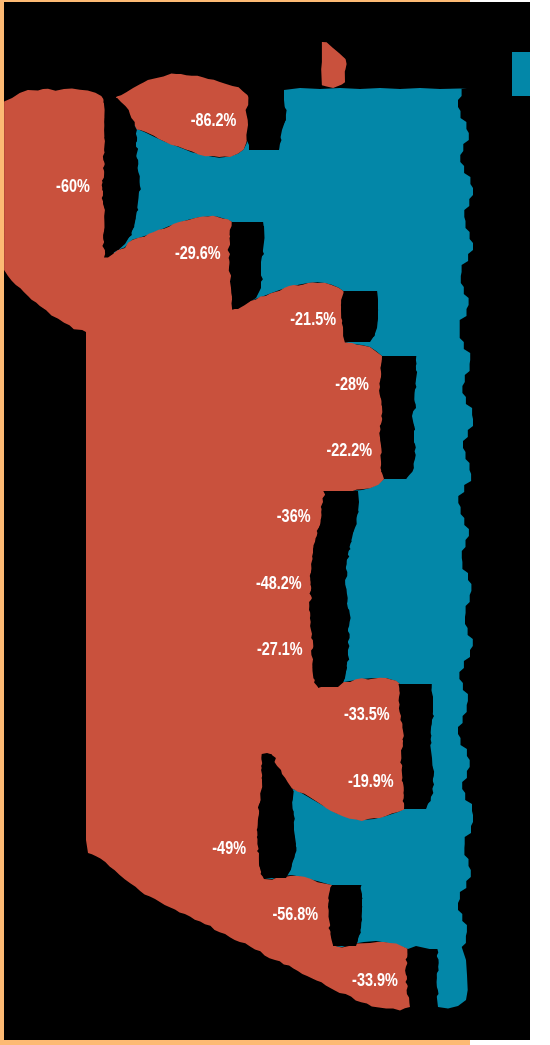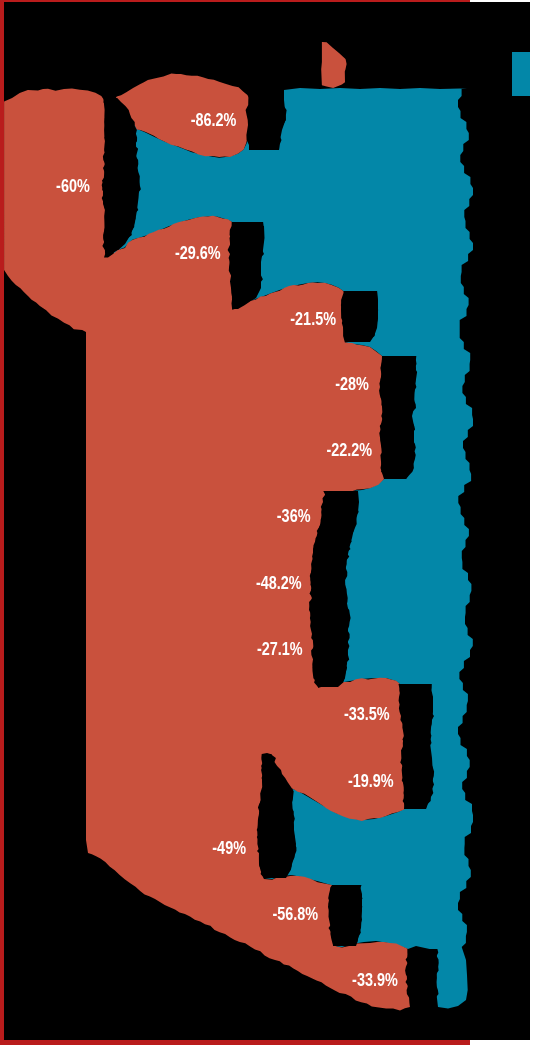--- a/index.html
+++ b/index.html
@@ -1,17 +1,17 @@
 <!DOCTYPE html>
 <html><head>
 <meta charset="utf-8">
 <style>
   html,body{margin:0;padding:0;background:#ffffff;}
   body{width:550px;height:1045px;overflow:hidden;font-family:"Liberation Sans",sans-serif;}
-  #stage{position:relative;width:470px;height:1045px;background:#b91c1c;}
+  #stage{position:relative;width:470px;height:1045px;background:#fdba74;}
   svg{display:block;position:absolute;left:0;top:0;}
   .vlabel{fill:#ffffff;font-family:"Liberation Sans",sans-serif;font-weight:bold;font-size:17.5px;text-anchor:end;}
 </style>
 </head>
 <body>
 
 <div id="stage">
  <svg width="550" height="1045" viewBox="0 0 550 1045">
   <rect x="4" y="2" width="526" height="1038" fill="#000000"></rect>
   <path d="M284.0,90.0 L300.0,88.0 L320.0,89.0 L340.0,88.0 L360.0,89.0 L380.0,88.0 L400.0,89.0 L420.0,88.0 L440.0,89.0 L460.0,88.5 L467.0,89.0 L461.6,89.0 L461.6,96.0 L458.0,100.0 L458.0,107.0 L460.5,111.0 L460.5,118.0 L466.4,122.0 L466.4,129.0 L468.8,133.0 L468.8,140.0 L463.3,144.0 L463.3,151.0 L460.3,155.0 L460.3,162.0 L464.1,166.0 L464.1,173.0 L470.4,177.0 L470.4,184.0 L473.0,188.0 L473.0,195.0 L469.3,199.0 L469.3,206.0 L464.3,210.0 L464.3,217.0 L465.5,221.0 L465.5,228.0 L469.6,232.0 L469.6,239.0 L473.0,243.0 L473.0,250.0 L468.1,254.0 L468.1,261.0 L461.6,265.0 L461.6,272.0 L460.8,276.0 L460.8,283.0 L463.8,287.0 L463.8,294.0 L468.6,298.0 L468.6,305.0 L466.5,309.0 L466.5,316.0 L459.7,320.0 L459.7,327.0 L459.7,331.0 L459.7,338.0 L463.8,342.0 L463.8,349.0 L470.2,353.0 L470.2,360.0 L469.6,364.0 L469.6,371.0 L464.8,375.0 L464.8,382.0 L462.4,386.0 L462.4,393.0 L465.9,397.0 L465.9,404.0 L472.1,408.0 L472.1,415.0 L473.0,419.0 L473.0,426.0 L467.8,430.0 L467.8,437.0 L463.0,441.0 L463.0,448.0 L465.5,452.0 L465.5,459.0 L469.5,463.0 L469.5,470.0 L471.1,474.0 L471.1,481.0 L464.2,485.0 L464.2,492.0 L458.3,496.0 L458.3,503.0 L460.6,507.0 L460.6,514.0 L464.3,518.0 L464.3,525.0 L468.9,529.0 L468.9,536.0 L465.5,540.0 L465.5,547.0 L461.8,551.0 L461.8,558.0 L462.4,562.0 L462.4,569.0 L468.0,573.0 L468.0,580.0 L471.4,584.0 L471.4,591.0 L469.7,595.0 L469.7,602.0 L465.6,606.0 L465.6,613.0 L465.0,617.0 L465.0,624.0 L467.6,628.0 L467.6,635.0 L472.8,639.0 L472.8,646.0 L470.0,650.0 L470.0,657.0 L463.9,661.0 L463.9,668.0 L459.4,672.0 L459.4,679.0 L462.9,683.0 L462.9,690.0 L467.9,694.0 L467.9,701.0 L466.7,705.0 L466.7,712.0 L462.6,716.0 L462.6,723.0 L458.0,727.0 L458.0,734.0 L460.5,738.0 L460.5,745.0 L466.9,749.0 L466.9,756.0 L469.7,760.0 L469.7,767.0 L466.9,771.0 L466.9,778.0 L462.2,782.0 L462.2,789.0 L465.2,793.0 L465.2,800.0 L472.0,804.0 L472.0,811.0 L473.0,815.0 L473.0,822.0 L471.0,826.0 L471.0,833.0 L464.7,837.0 L464.7,844.0 L464.4,848.0 L464.4,855.0 L468.5,859.0 L468.5,866.0 L470.8,870.0 L470.8,877.0 L466.3,881.0 L466.3,888.0 L459.9,892.0 L459.9,899.0 L458.0,903.0 L458.0,910.0 L462.3,914.0 L462.3,921.0 L466.9,925.0 L466.9,932.0 L465.9,936.0 L465.9,943.0 L461.7,947.0 L466.0,960.0 L467.0,975.0 L467.7,990.0 L466.0,1000.0 L458.0,1006.0 L448.0,1008.6 L438.0,1007.0 L436.6,995.0 L436.6,980.0 L437.0,965.0 L436.6,950.5 L436.6,950.5 L425.0,948.0 L416.0,946.0 L408.0,949.0 L400.0,946.0 L388.0,943.0 L376.0,941.0 L364.0,942.0 L352.0,944.0 L342.0,947.0 L333.0,946.0 L356.0,946.0 L361.0,928.0 L362.0,911.0 L362.0,894.0 L360.0,886.0 L344.0,885.0 L331.0,885.0 L318.0,881.3 L304.0,877.7 L292.0,875.0 L282.0,876.0 L272.0,879.0 L265.0,878.0 L290.0,870.0 L294.0,858.0 L296.0,844.0 L294.0,830.0 L293.0,815.0 L292.0,800.0 L292.0,787.0 L290.0,792.0 L293.0,789.0 L298.0,791.0 L310.0,798.0 L322.0,805.0 L336.0,813.0 L350.0,818.0 L362.0,820.0 L374.0,819.0 L386.0,816.0 L398.0,812.0 L404.0,809.0 L426.0,809.0 L432.0,793.0 L433.0,776.0 L432.0,758.0 L430.0,743.0 L431.0,728.0 L433.0,712.0 L433.0,697.0 L430.0,684.0 L400.0,684.0 L396.0,681.0 L386.0,678.0 L374.0,678.0 L362.0,679.0 L350.0,681.0 L338.0,683.0 L326.0,685.0 L318.0,687.0 L338.0,687.0 L345.0,678.0 L347.0,664.0 L348.0,646.0 L348.0,630.0 L349.0,614.0 L346.0,598.0 L345.0,580.0 L346.0,564.0 L349.0,549.0 L352.0,538.0 L355.0,524.0 L358.0,512.0 L359.0,502.0 L358.0,491.0 L325.0,491.0 L332.0,491.0 L340.0,492.0 L352.0,491.0 L362.0,490.0 L370.0,488.0 L378.0,484.0 L384.0,479.0 L406.0,479.0 L413.0,468.0 L414.0,455.0 L414.0,440.0 L414.0,426.0 L412.0,416.0 L414.0,408.0 L414.5,394.0 L415.5,380.0 L416.0,368.0 L415.0,356.0 L382.0,356.0 L376.0,351.0 L370.0,347.0 L362.0,345.0 L352.0,344.0 L345.0,342.0 L370.0,342.0 L374.0,336.0 L377.0,328.0 L378.0,318.0 L378.0,310.0 L378.0,300.0 L377.0,291.0 L343.5,291.3 L338.7,287.7 L331.7,284.7 L324.6,283.0 L317.5,282.3 L308.0,283.0 L298.6,284.7 L289.1,287.0 L279.6,290.1 L270.2,293.6 L260.7,297.2 L251.0,300.7 L244.0,303.1 L237.0,307.8 L232.0,309.0 L238.0,309.0 L256.0,298.0 L261.0,288.0 L261.0,275.0 L261.0,262.0 L263.0,250.0 L264.5,238.0 L264.0,226.0 L232.0,222.0 L227.6,219.7 L217.8,216.8 L208.0,216.5 L198.2,217.4 L188.4,219.7 L178.5,223.0 L168.7,226.3 L158.9,230.5 L149.1,234.5 L139.3,237.7 L132.7,239.4 L124.5,247.5 L118.0,250.0 L113.0,253.0 L107.0,256.0 L105.0,253.0 L115.0,253.0 L125.0,244.0 L131.0,234.0 L135.0,222.0 L137.0,210.0 L138.5,198.0 L139.5,185.0 L137.0,172.0 L136.5,160.0 L136.0,145.0 L136.0,130.0 L130.0,124.0 L124.0,116.0 L118.0,106.0 L118.0,98.0 L137.3,129.1 L145.5,132.6 L153.6,136.4 L164.5,141.4 L178.2,146.8 L191.8,152.3 L205.5,155.5 L219.1,157.7 L230.0,156.4 L238.2,153.6 L243.6,149.5 L246.4,144.1 L249.0,135.0 L252.0,140.0 L260.0,147.0 L270.0,150.0 L279.0,150.0 L280.0,140.0 L282.0,130.0 L285.5,120.0 L285.0,110.0 L284.0,100.0 Z" fill="#0387a8"></path>

